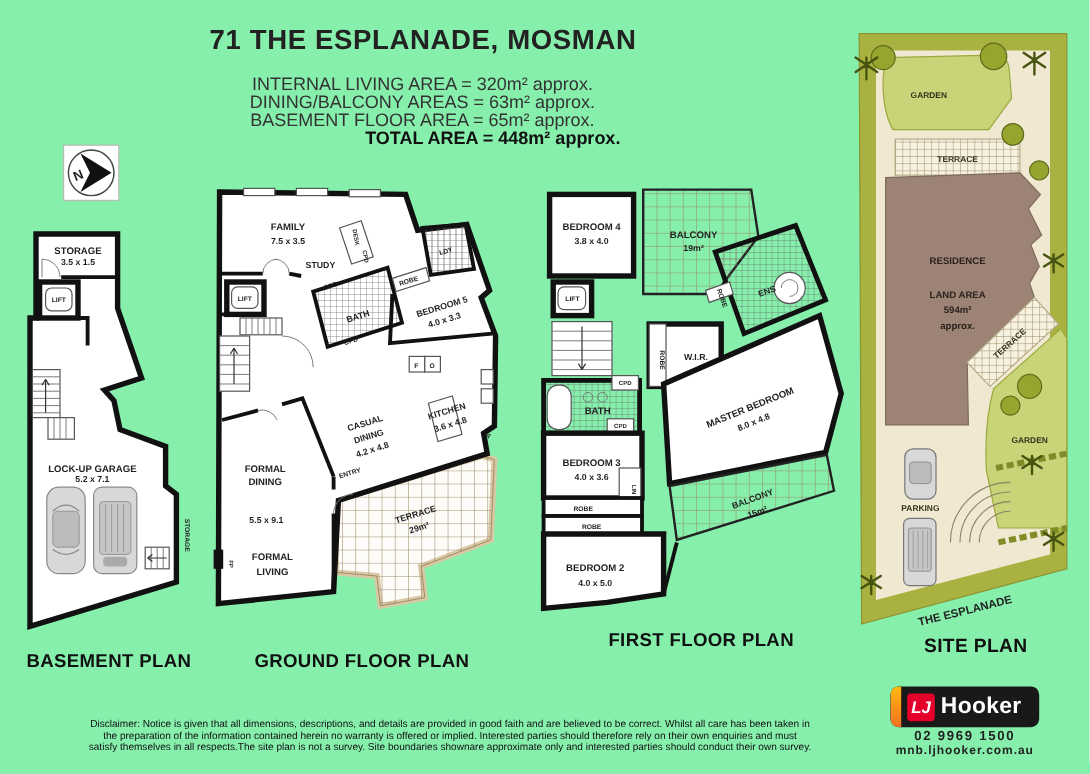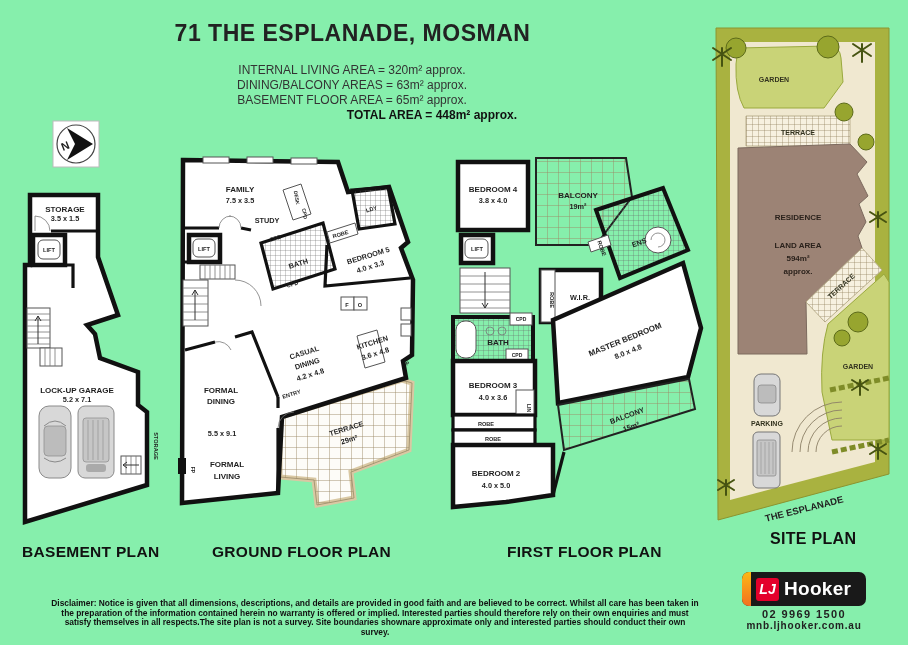--- a/index.html
+++ b/index.html
@@ -1,21 +1,21 @@
 <!DOCTYPE html>
 <html style="--wall: #111111; --terrace-border: #d9c8a3; --tile-line: #9c8a66; --site-olive: #a9b240; --site-lawn: #c9d377; --site-cream: #f0e8d0; --site-residence: #9c8375; --site-tree-dark: #465311; --logo-red: #e4002b; --logo-yellow: #fdb913; --logo-orange: #f37021; --text-dark: #1a1a1a;"><head>
 <meta charset="utf-8">
 <style>
   html,body{margin:0;padding:0;background:#fff;}
   .page{position:relative;width:908px;height:645px;background:#86efac;overflow:hidden;
         font-family:"Liberation Sans",sans-serif;color:var(--text-dark,#1a1a1a);}
   .title{position:absolute;left:150px;top:20px;width:405px;text-align:center;
          font-size:23px;font-weight:800;letter-spacing:.5px;color:#222;}
   .areas{position:absolute;left:187px;top:63px;width:330px;text-align:center;
-         font-size:12px;line-height:15px;color:#333;font-weight:500;}
+         font-size:15px;line-height:15px;color:#333;font-weight:500;}
   .areas .total{font-weight:800;color:#111;text-align:right;}
   .plan-label{position:absolute;font-size:15.5px;font-weight:800;letter-spacing:.3px;color:#111;}
   svg text{font-family:"Liberation Sans",sans-serif;fill:#1f1f1f;}
   .rm{font-size:8px;font-weight:bold;text-anchor:middle;}
   .rm2{font-size:7.3px;font-weight:bold;text-anchor:middle;}
   .sm{font-size:5.6px;font-weight:bold;text-anchor:middle;}
   .ty{font-size:5px;font-weight:bold;text-anchor:middle;}
   .site-big{font-size:8px;font-weight:800;text-anchor:middle;fill:#2b221c;}
   .site-rm{font-size:7px;font-weight:800;text-anchor:middle;fill:#33331f;}
   .wall{fill:#fff;stroke:var(--wall,#111);stroke-width:4.5;stroke-linejoin:miter;}
@@ -27,21 +27,21 @@
   .logo-strip{position:absolute;left:0;top:0;bottom:0;width:9px;
               background:linear-gradient(180deg,var(--logo-yellow,#fdb913),var(--logo-orange,#f37021));}
   .lj-box{margin-left:14px;width:23px;height:23px;background:var(--logo-red,#e4002b);border-radius:3px;
           color:#fff;font-weight:800;font-style:italic;font-size:14px;display:flex;align-items:center;justify-content:center;}
   .hooker{color:#fff;font-weight:800;font-size:19px;margin-left:5px;letter-spacing:.3px;}
   .phone{position:absolute;left:742px;top:608px;width:124px;text-align:center;
          font-size:11px;font-weight:800;letter-spacing:1.4px;color:#222;}
   .website{position:absolute;left:730px;top:620px;width:148px;text-align:center;
            font-size:10px;font-weight:800;letter-spacing:.8px;color:#222;}
   .disclaimer{position:absolute;left:50px;top:599px;width:650px;text-align:center;
-              font-size:8.4px;line-height:9.7px;color:#111;font-weight:bold;}
+              font-size:8.4px;line-height:9.7px;color:#111;}
 </style>
 </head>
 <body>
 
 <div class="page">
 
   <div class="title">71 THE ESPLANADE, MOSMAN</div>
 
   <div class="areas">
     <div>INTERNAL LIVING AREA = 320m² approx.</div>
@@ -293,21 +293,21 @@
     <text class="site-big" x="88" y="239">594m²</text>
     <text class="site-big" x="88" y="252">approx.</text>
     <text class="site-rm" transform="translate(133,266) rotate(-42)">TERRACE</text>
     <text class="site-rm" x="148" y="347">GARDEN</text>
     <text class="site-rm" x="57" y="404">PARKING</text>
     <text transform="translate(95,490) rotate(-14)" style="font-size:9.5px;font-weight:800;text-anchor:middle;fill:#222">THE ESPLANADE</text>
   </svg>
 
   <div class="plan-label" style="left:22px;top:543px">BASEMENT PLAN</div>
   <div class="plan-label" style="left:212px;top:543px">GROUND FLOOR PLAN</div>
-  <div class="plan-label" style="left:507px;top:543px">FIRST FLOOR PLAN</div>
+  <div class="plan-label" style="left:507px;top:525px">FIRST FLOOR PLAN</div>
   <div class="plan-label" style="left:770px;top:530px;font-size:16px">SITE PLAN</div>
 
   <div class="footer-logo">
     <div class="logo-strip"></div>
     <div class="lj-box">LJ</div>
     <div class="hooker">Hooker</div>
   </div>
   <div class="phone">02 9969 1500</div>
   <div class="website">mnb.ljhooker.com.au</div>
 

